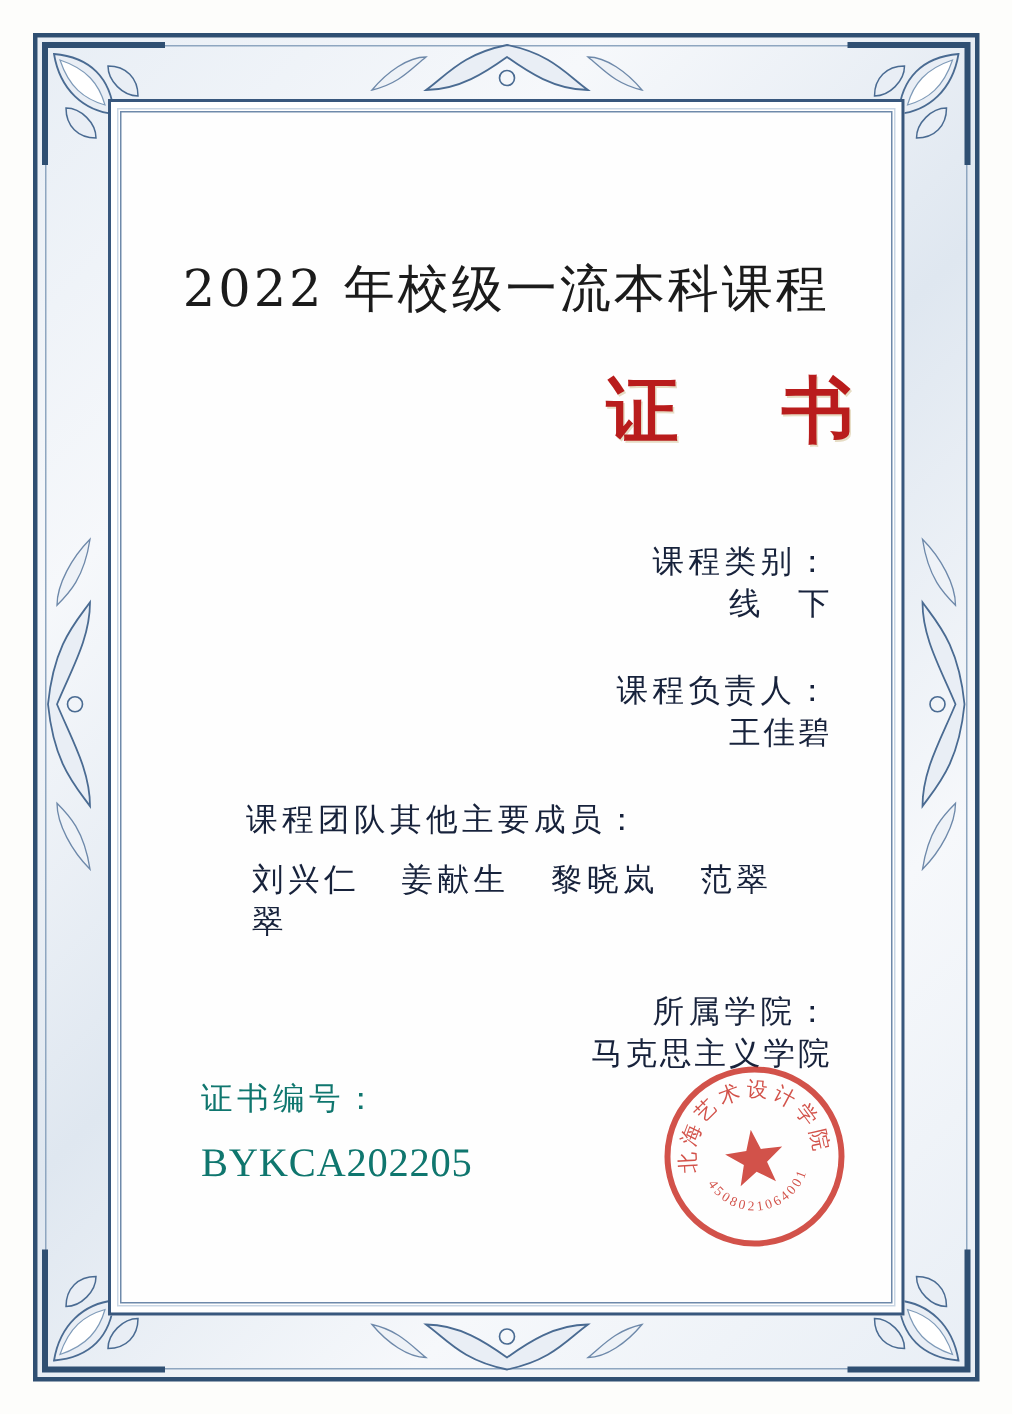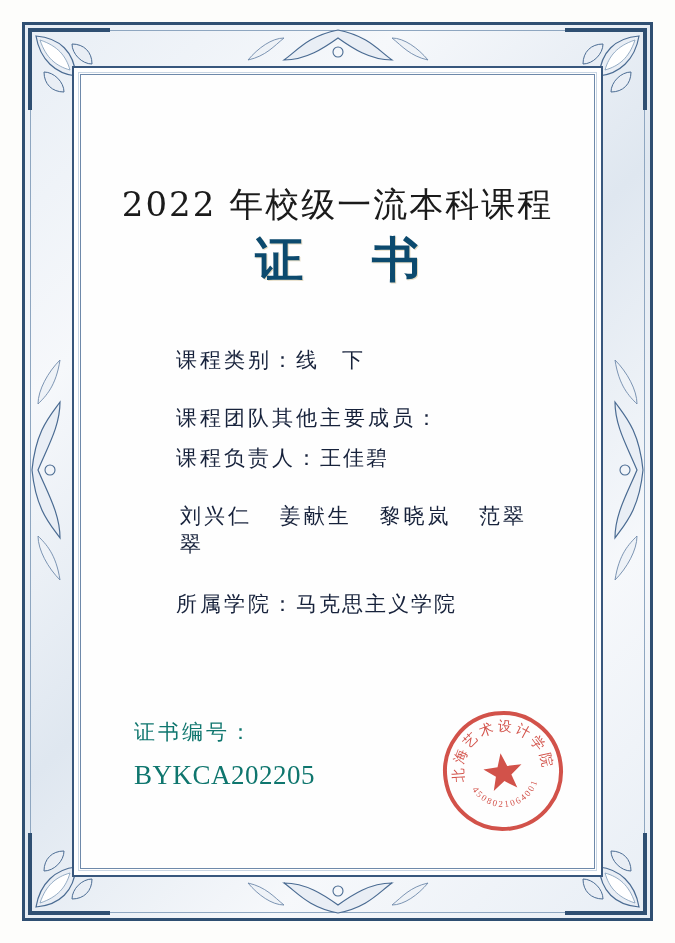--- a/index.html
+++ b/index.html
@@ -83,57 +83,59 @@
   .edge-left { left: 26px;  top: 50%;   transform: translateY(-50%); }
   .edge-right{ right: 26px; top: 50%;   transform: translateY(-50%) scaleX(-1); }
 
   
   .content {
     position: absolute;
     left: 80px;
     top: 74px;
     right: 80px;
     bottom: 74px;
-    padding: 12px;
+    padding: 0;
   }
 
   .title-main {
     text-align: center;
     margin-top: 96px;
     font-size: 34px;
     letter-spacing: 2px;
     color: #1b1b1b;
     font-family: "DejaVu Serif", "Liberation Serif", serif;
     font-weight: 500;
   }
 
   .title-sub {
-    text-align: center;
+    text-align: right;
+    margin-top: 26px;
     font-size: 48px;
     letter-spacing: 26px;
     text-indent: 26px;
     font-weight: 700;
-    color: #0c4a6e;
+    color: #b91c1c;
     font-family: "DejaVu Serif", "Liberation Serif", serif;
     text-shadow: 1px 1px 0 #e6dcc4;
   }
 
   .body-block {
     margin-top: 54px;
     padding-left: 84px;
     padding-right: 40px;
     color: #17223b;
     font-size: 21px;
     font-family: "DejaVu Serif", "Liberation Serif", serif;
   }
   .field-row {
     margin-bottom: 30px;
     display: flex;
     align-items: flex-end;
     white-space: nowrap;
+    flex-direction: column;
   }
   .field-label {
     letter-spacing: 3px;
   }
   .field-value {
     letter-spacing: 2px;
     margin-left: 0;
   }
   .field-row.block-label {
     display: block;
@@ -274,27 +276,27 @@
     <div class="title-sub">证 书</div>
 
     <div class="body-block">
 
       <div class="field-row">
         <span class="field-label">课程类别：</span>
         <span class="field-value">线　下</span>
       </div>
 
 
-      <div class="field-row block-label">
-        <span class="field-label">课程团队其他主要成员：</span>
-      </div>
-
       <div class="field-row">
         <span class="field-label">课程负责人：</span>
         <span class="field-value">王佳碧</span>
+      </div>
+
+      <div class="field-row block-label">
+        <span class="field-label">课程团队其他主要成员：</span>
       </div>
 
       <div class="members-row">
         <span>刘兴仁</span>
         <span>姜献生</span>
         <span>黎晓岚</span>
         <span>范翠翠</span>
       </div>
 
       <div class="field-row">

